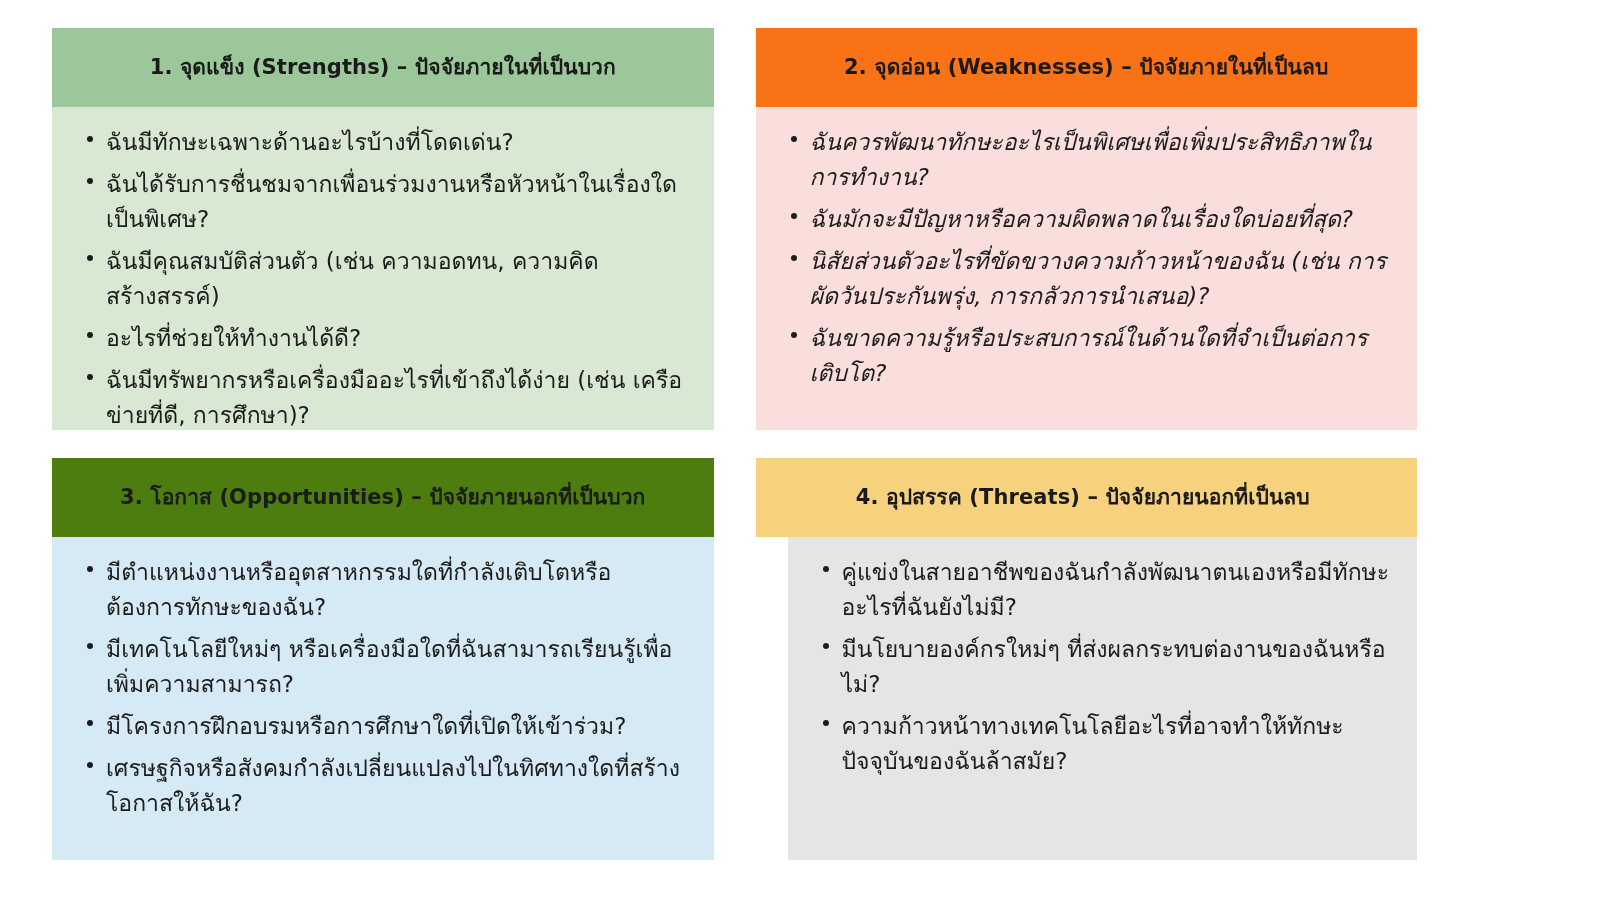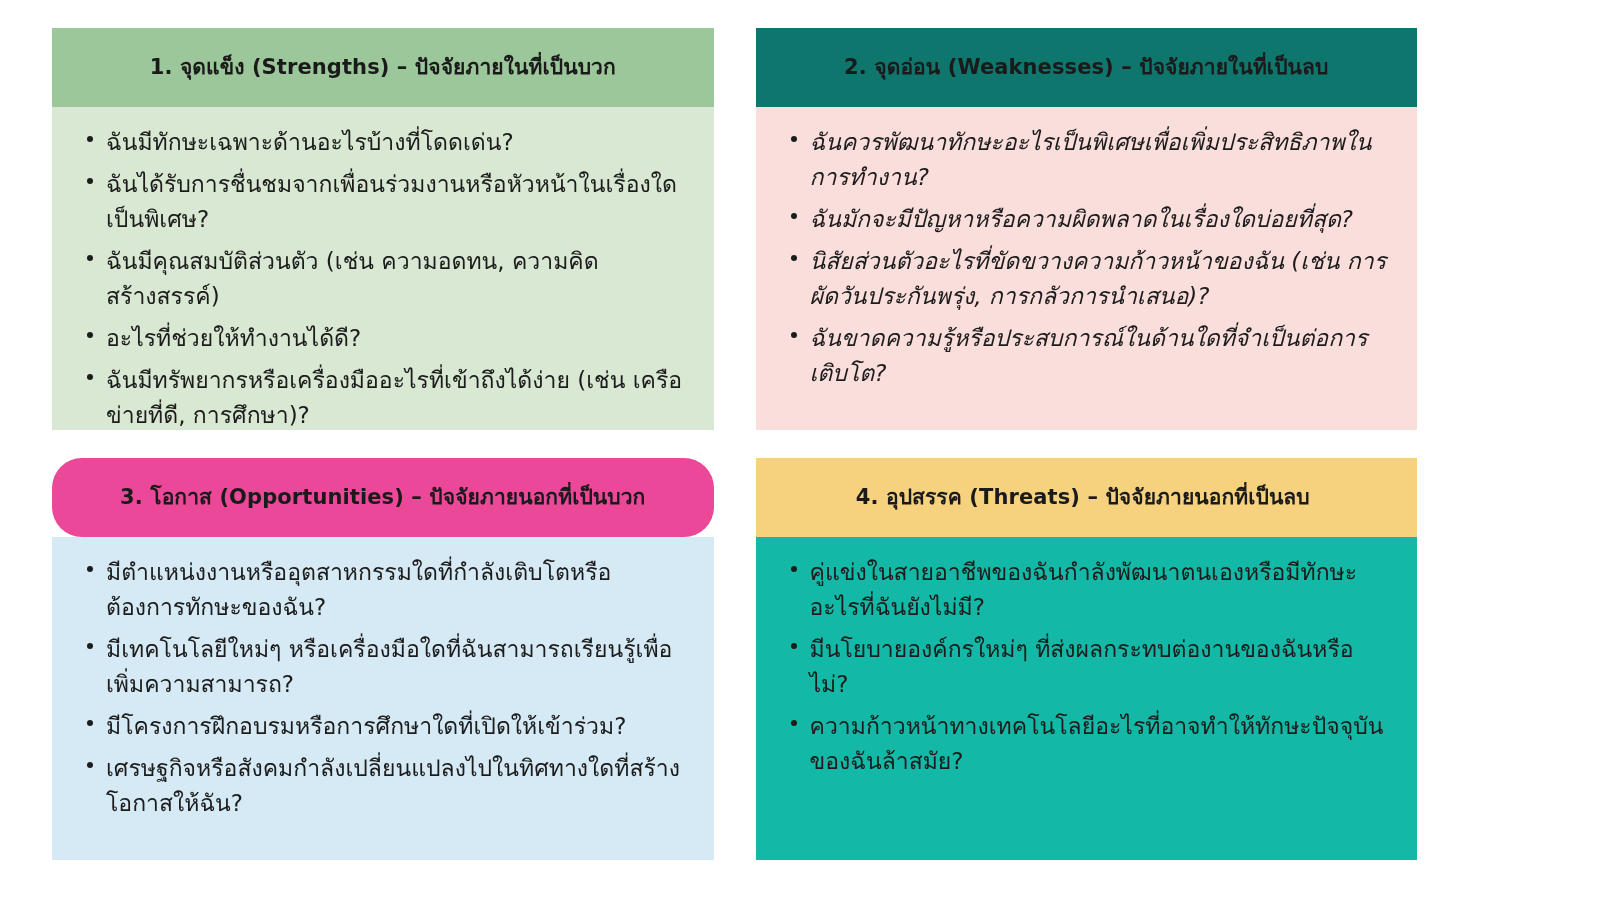--- a/index.html
+++ b/index.html
@@ -64,28 +64,28 @@
     width: 6px;
     height: 6px;
     border-radius: 50%;
     background: #1c1c1c;
   }
 
   
   #q-strengths .q-header { background: #9cc79a; }
   #q-strengths .q-body   { background: #d8e8d2; }
   
-  #q-weaknesses .q-header { background: #0f766e; }
+  #q-weaknesses .q-header { background: #f97316; }
   #q-weaknesses .q-body   { background: #f9dedc; font-style: italic; }
   
-  #q-opportunities .q-header { background: #ec4899; border-radius: 30px; }
+  #q-opportunities .q-header { background: #4d7c0f; }
   #q-opportunities .q-body   { background: #d6eaf5; }
   
   #q-threats .q-header { background: #f6d27f; padding-left: 7px; }
-  #q-threats .q-body   { background: #14b8a6; }
+  #q-threats .q-body   { background: #e5e5e5; margin-left: 32px; }
 </style>
 </head>
 <body>
 
 <div class="swot-grid">
 
   <section class="quadrant" id="q-strengths">
     <div class="q-header">1. จุดแข็ง (Strengths) – ปัจจัยภายในที่เป็นบวก</div>
     <div class="q-body">
       <ul>

